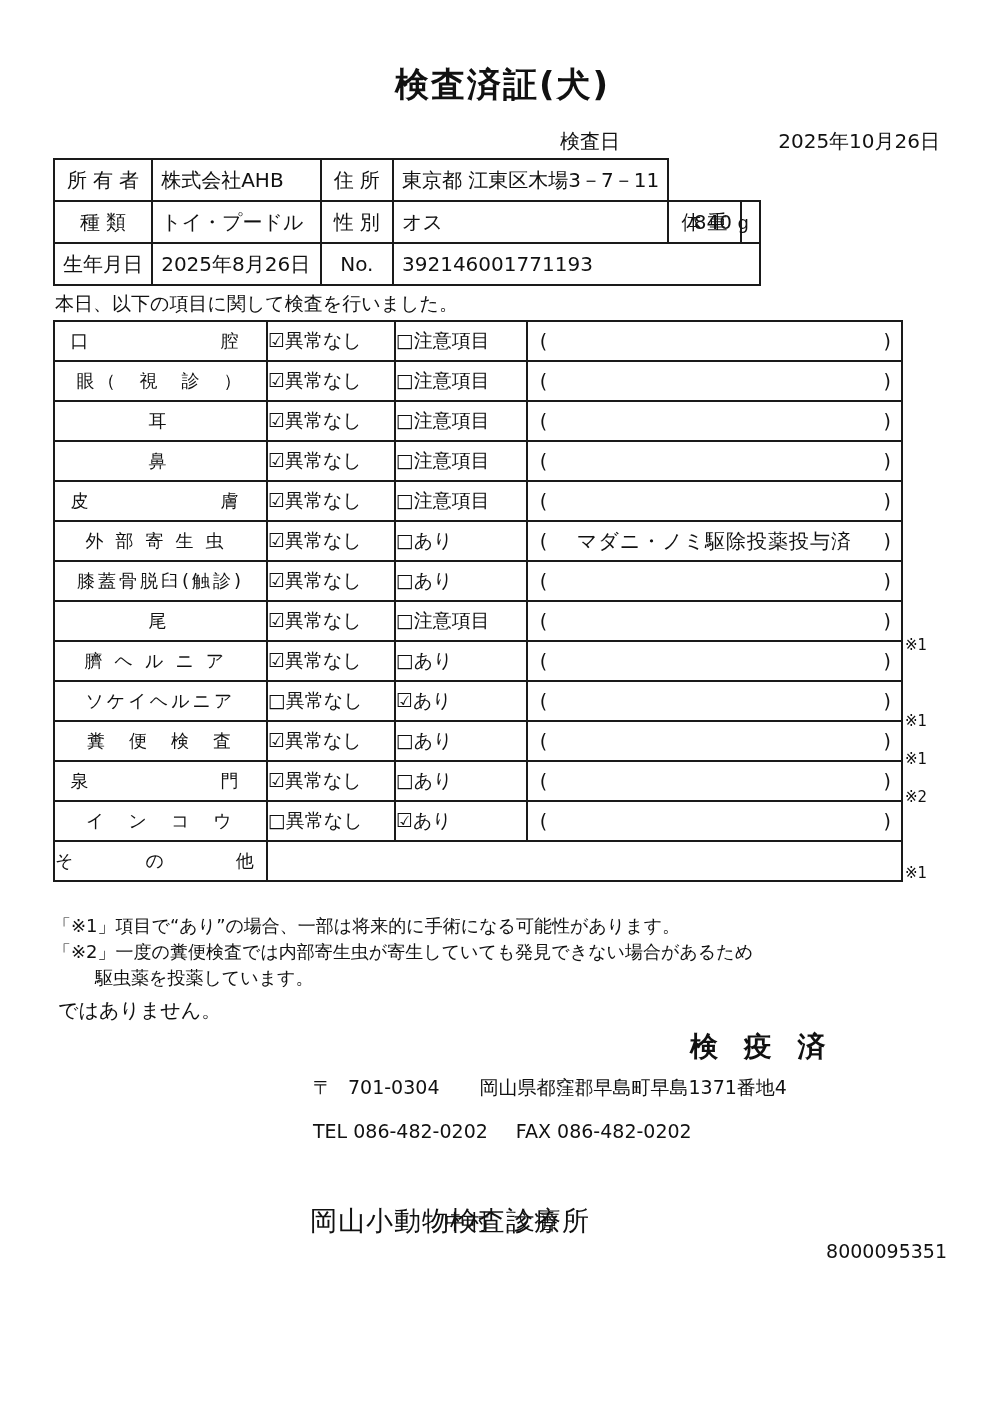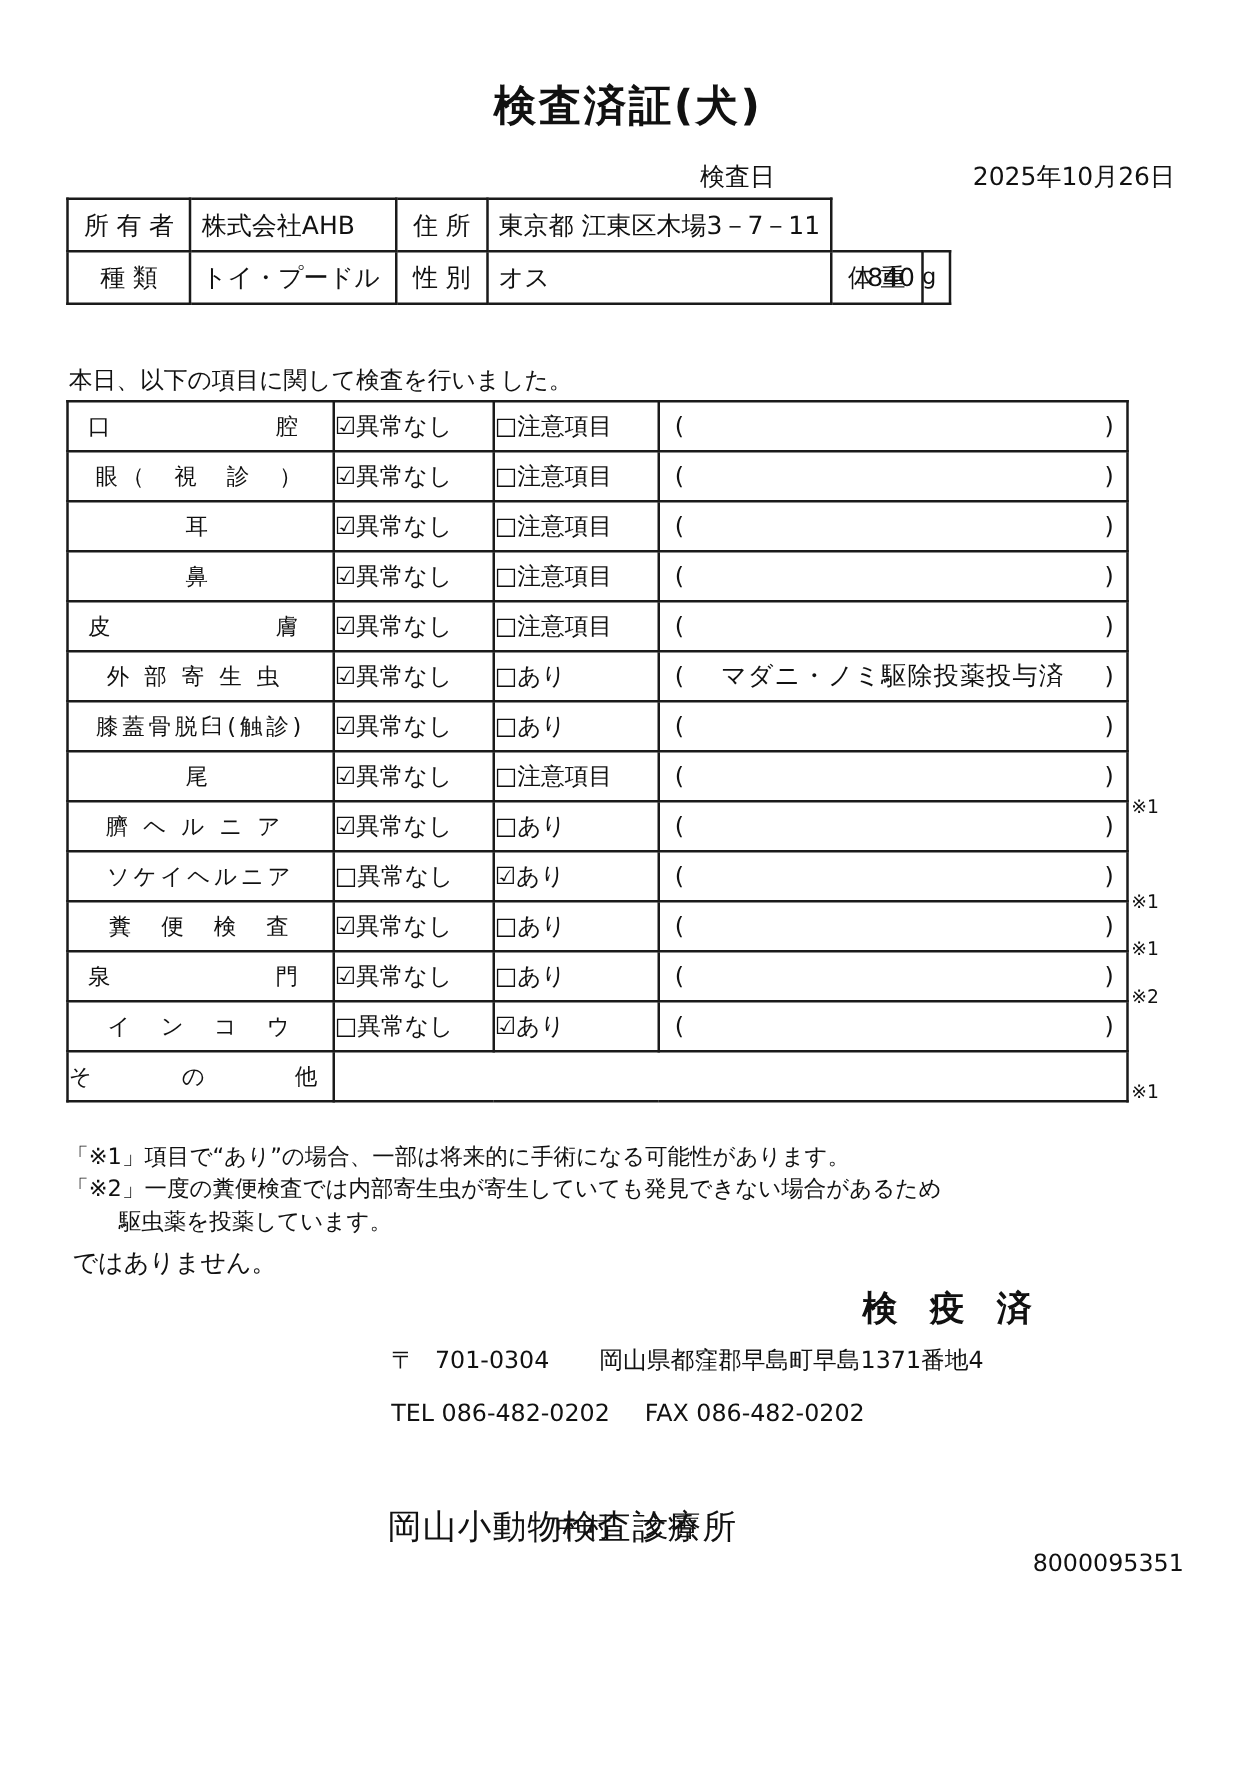--- a/index.html
+++ b/index.html
@@ -237,20 +237,26 @@
       <td class="lbl">種類</td>
       <td class="val">トイ・プードル</td>
       <td class="lbl">性別</td>
       <td class="val" style="width:85px">オス</td>
       <td class="lbl" style="width:86px">体重</td>
       <td class="unit-cell" style="width:185px">
         <span class="num">840</span>
         <span class="unit">g</span>
       </td>
     </tr>
+    <tr>
+      <td class="lbl-nospace">生年月日</td>
+      <td class="val">2025年8月26日</td>
+      <td class="lbl-nospace">No.</td>
+      <td class="val" colspan="3">392146001771193</td>
+    </tr>
   </tbody>
     </table>
 
   <div class="intro">本日、以下の項目に関して検査を行いました。</div>
 
   <table class="check-table">
     <tbody id="check-body">
         <tr>
           <td class="c-item sp2">口　　　　腔</td>
           <td class="c-opt1 box">☑異常なし</td>

